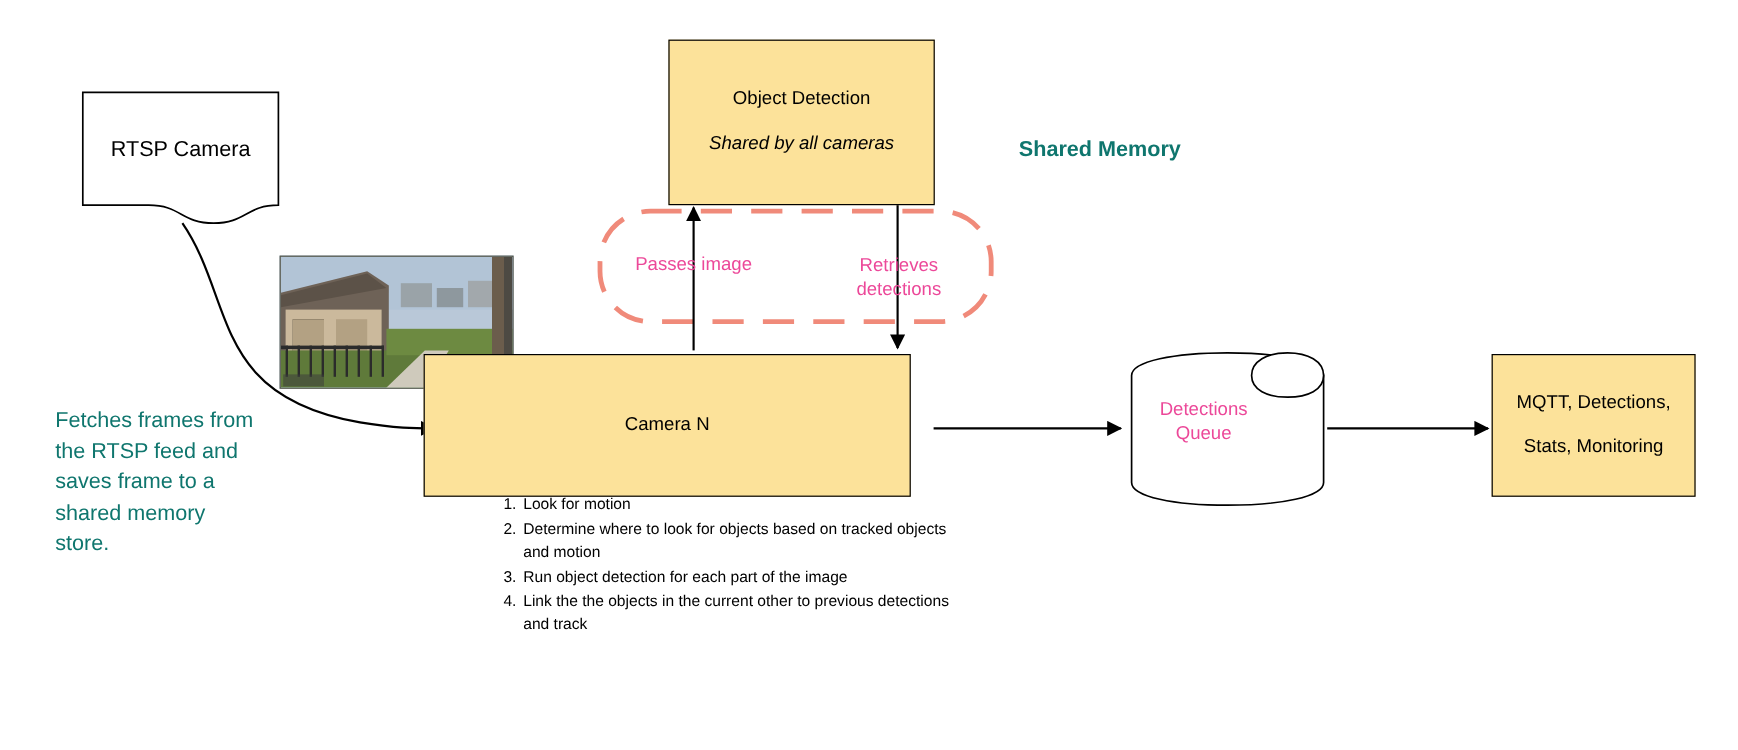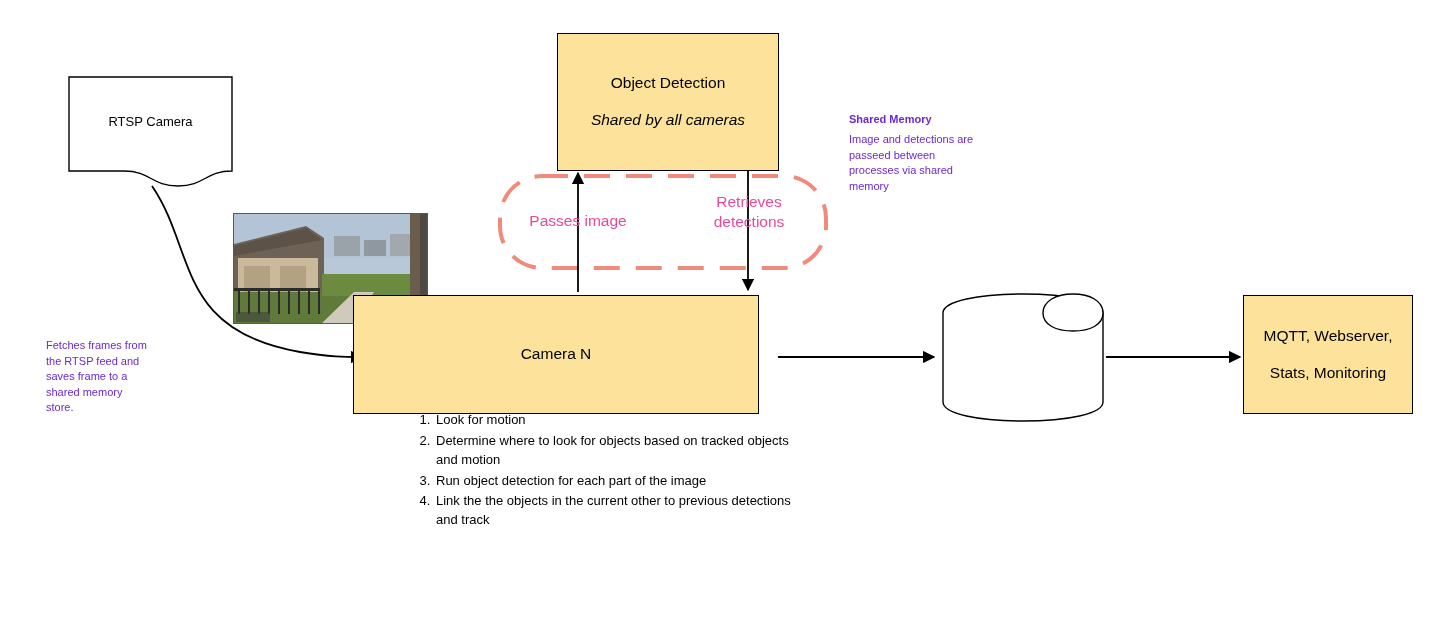--- a/index.html
+++ b/index.html
@@ -40,23 +40,23 @@
     font-size: 15.5px;
     color: #000000;
     line-height: 1.35;
     gap: 16px;
   }
   .box .sub {
     font-style: italic;
   }
   .text-block {
     position: absolute;
-    font-size: 11px;
+    font-size: 18px;
     line-height: 1.42;
-    color: #6d28d9;
+    color: #0f766e;
     white-space: pre-wrap;
   }
   .text-block.bold-head {
     font-weight: bold;
   }
   .label-mid {
     position: absolute;
     font-size: 15.5px;
     line-height: 1.3;
     color: #ec4899;
@@ -68,21 +68,21 @@
     top: 76px;
     width: 165px;
     height: 110px;
   }
   #rtsp-camera .doc-label {
     position: absolute;
     left: 0;
     top: 38px;
     width: 165px;
     text-align: center;
-    font-size: 13px;
+    font-size: 18px;
     color: #000000;
   }
   
   #camera-thumb {
     left: 233px;
     top: 213px;
     width: 195px;
     height: 111px;
     border: 1px solid #5a5a4a;
     overflow: hidden;
@@ -184,36 +184,36 @@
 
   <div class="node box" id="object-detection" style="left:557px; top:33px; width:222px; height:138px;">
     <div>Object Detection</div>
     <div class="sub">Shared by all cameras</div>
   </div>
 
   <div class="node box" id="camera-n" style="left:353px; top:295px; width:406px; height:119px;">
     <div>Camera N</div>
   </div>
 
+  <div class="label-mid" style="left:948px; top:332px; width:110px;">
+    <div>Detections</div>
+    <div>Queue</div>
+  </div>
 
   <div class="node box" id="downstream" style="left:1243px; top:295px; width:170px; height:119px;">
-    <div>MQTT, Webserver,</div>
+    <div>MQTT, Detections,</div>
     <div>Stats, Monitoring</div>
   </div>
 
   <div class="label-mid" style="left:528px; top:211px; width:100px;">Passes
 image</div>
-  <div class="label-mid" style="left:694px; top:192px; width:110px;text-align:center;">Retrieves
+  <div class="label-mid" style="left:694px; top:212px; width:110px;text-align:center;">Retrieves
 detections</div>
 
   <div class="text-block bold-head" style="left:849px; top:112px; width:230px;">Shared Memory</div>
-  <div class="text-block" style="left:849px; top:132px; width:230px;">Image and detections are
-passeed between
-processes via shared
-memory</div>
 
   <div class="text-block" style="left:46px; top:338px; width:210px;">Fetches frames from
 the RTSP feed and
 saves frame to a
 shared memory
 store.</div>
 
 
   <div class="ol-list">
     <ol>

